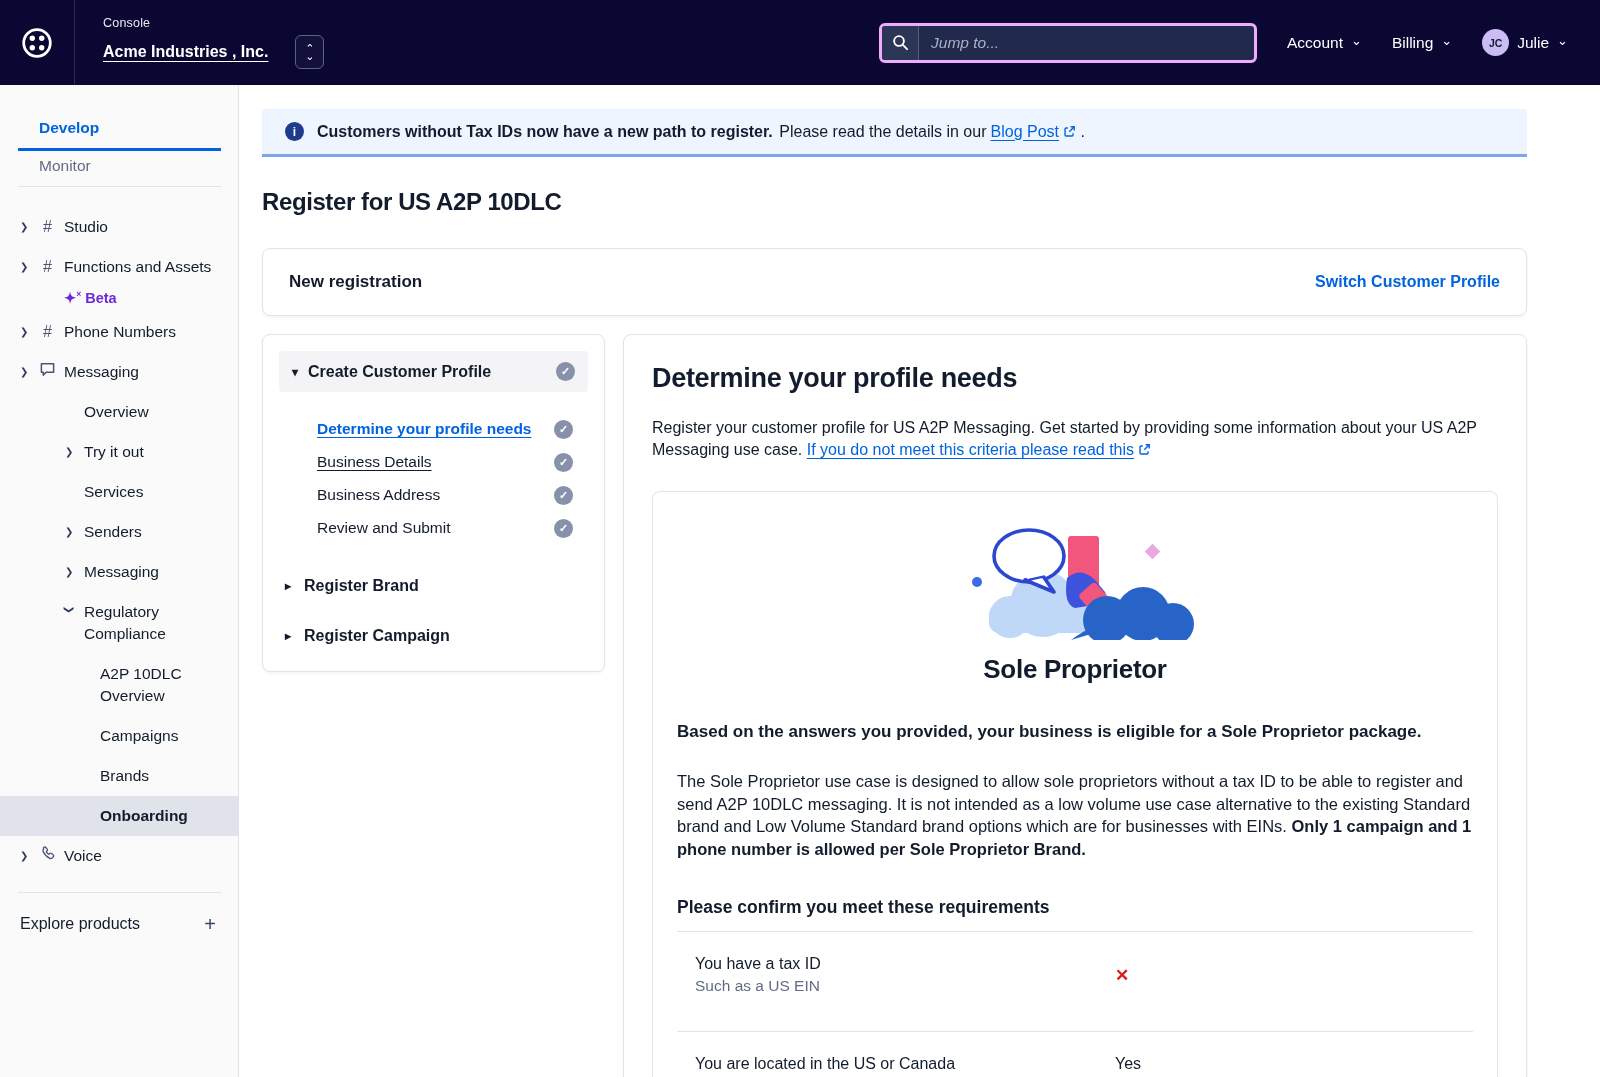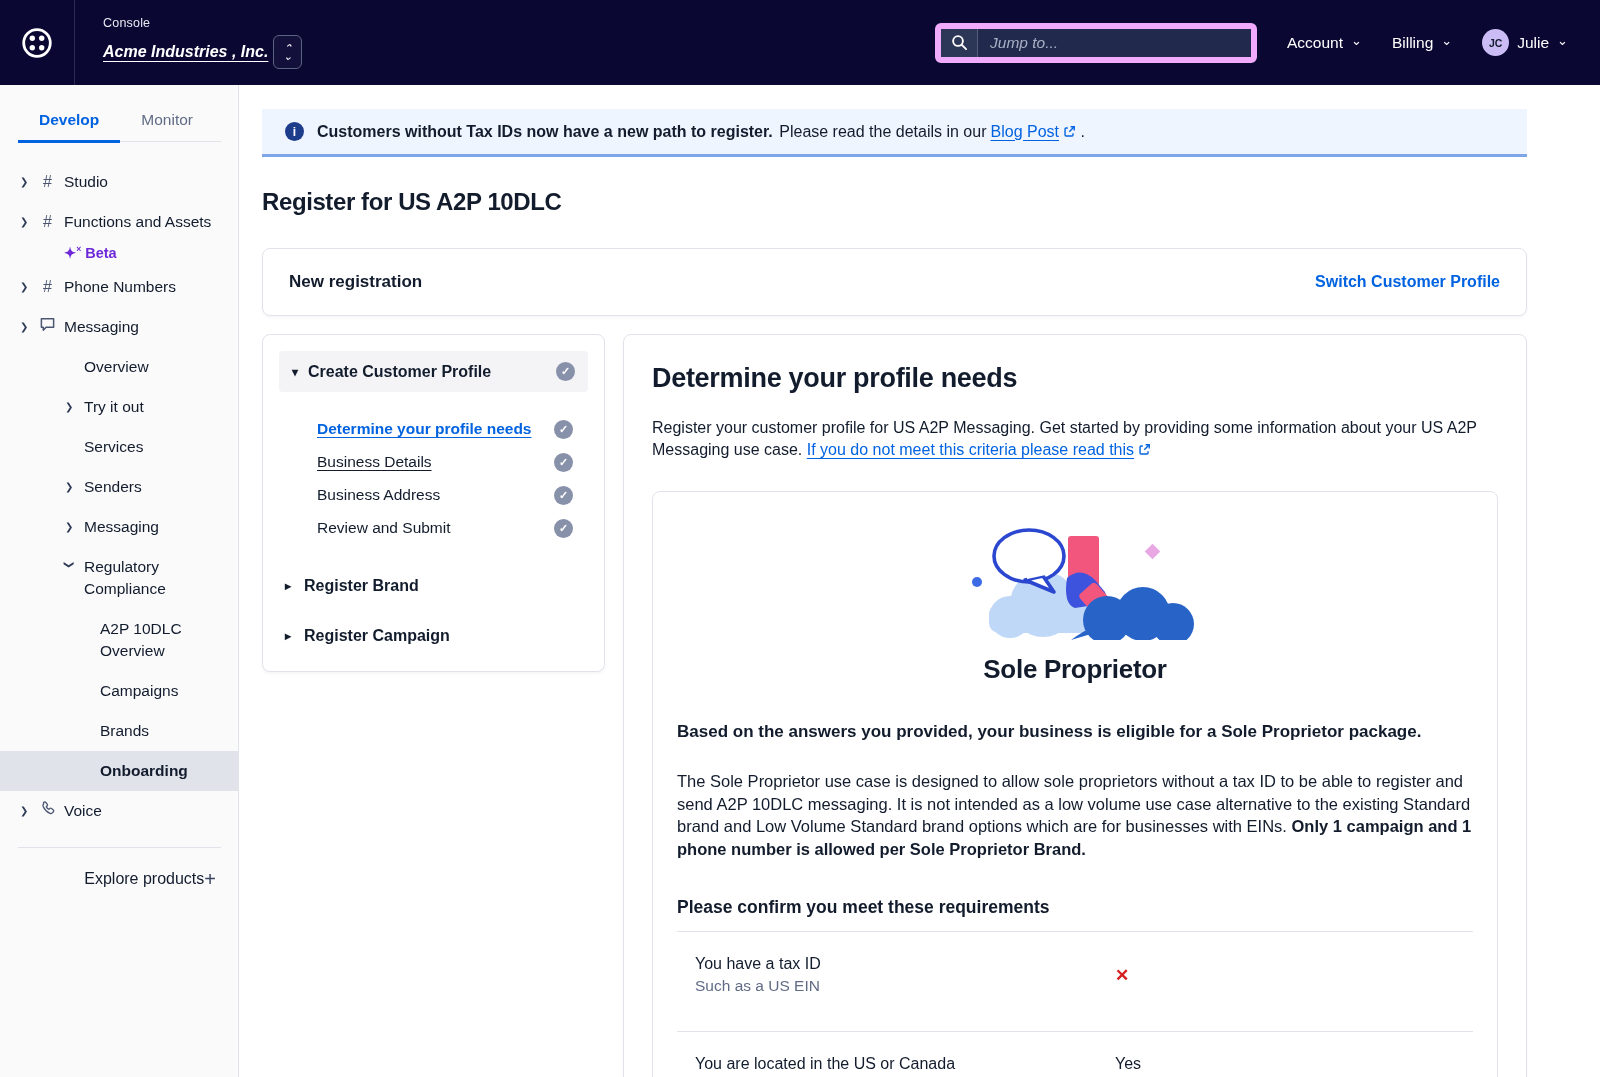--- a/index.html
+++ b/index.html
@@ -9,61 +9,61 @@
     color:var(--text_navy,#121C2D);
     background:#fff;
   }
 
   
   .navbar { height:85px; background:var(--navbar_bg,#0A0733); display:flex; align-items:center; color:#fff; }
   .logo-box { width:75px; height:100%; display:flex; align-items:center; justify-content:center;
               border-right:1px solid rgba(255,255,255,.14); }
   .account-block { margin-left:28px; }
   .console-label { font-size:12.5px; color:#E8EAF1; letter-spacing:.2px; }
-  .account-row { display:flex; align-items:center; gap:5px; margin-top:5px;font-style:italic; }
+  .account-row { display:flex; align-items:center; gap:27px; margin-top:5px; }
   .account-name { font-size:16px; font-weight:bold; text-decoration:underline; text-underline-offset:4px; cursor:pointer; }
   .switcher-btn { width:29px; height:34px; border:1px solid #5A6480; border-radius:6px; background:rgba(255,255,255,.04);
                   display:flex; flex-direction:column; align-items:center; justify-content:center; cursor:pointer; }
   .switcher-btn span { font-size:11px; line-height:8px; color:#fff; }
   .nav-spacer { flex:1; }
-  .search { width:322px; height:40px; border:6px solid #f0abfc; border-radius:6px; display:flex; overflow:hidden;
+  .search { width:378px; height:40px; border:3px solid #f0abfc; border-radius:6px; display:flex; overflow:hidden;
             background:#212A4C; margin-right:30px; }
   .search-seg { width:37px; display:flex; align-items:center; justify-content:center; background:#2C3657;
                 border-right:1px solid rgba(136,145,170,.45); cursor:pointer; }
   .search input { flex:1; background:transparent; border:none; outline:none; color:#DCDEE7;
                   font-style:italic; font-size:15.5px; padding:0 12px; font-family:"Liberation Sans", sans-serif; }
   .search input::placeholder { color:#A9B0C6; font-style:italic; }
   .nav-menus { display:flex; align-items:center; gap:30px; margin-right:32px; font-size:15.5px; }
   .menu-item { display:flex; align-items:center; gap:8px; cursor:pointer; }
   .caret { font-size:13px; line-height:10px; position:relative; top:-2px; }
   .avatar { width:27px; height:27px; border-radius:50%; background:var(--avatar_lavender,#CBBCF5);
             color:#121C2D; font-size:10.5px; font-weight:bold; display:flex; align-items:center; justify-content:center; }
 
   
   .layout { display:flex; height:992px; }
 
   
   .sidebar { width:239px; min-width:239px; background:#FAFAFB; border-right:1px solid var(--border_gray,#E1E3EA);
              display:flex; flex-direction:column; padding-top:18px; }
-  .tabs { display:flex; margin:0 17px 0 18px; border-bottom:1px solid var(--border_gray,#E1E3EA); }
+  .tabs { display:flex; margin:8px 17px 0 18px; border-bottom:1px solid var(--border_gray,#E1E3EA);flex-direction:column; }
   .tab { font-size:15.5px; padding:8px 21px 11px; cursor:pointer; color:var(--muted_gray,#606B85); }
   .tab.active { color:var(--accent_blue,#0263E0); font-weight:bold; border-bottom:3px solid var(--accent_blue,#0263E0); margin-bottom:-2px; }
   .nav-items { padding-top:20px; font-size:15.5px; }
   .nav-row { display:flex; align-items:flex-start; padding:9px 12px 9px 20px; gap:8px; line-height:22px; cursor:pointer; }
   .nav-row .chev { width:11px; font-size:10px; color:#2E3B55; line-height:22px; flex:none; }
   .nav-row .chev.down { display:inline-block; transform:rotate(90deg); transform-origin:50% 45%; }
   .nav-row .chev.empty { visibility:hidden; }
   .nav-row .nav-icon { width:17px; flex:none; color:#4B5671; font-size:16px; line-height:22px; text-align:center; }
   .nav-row.lvl1 { padding-left:65px; }
   .nav-row.lvl2 { padding-left:100px; }
   .nav-row.active { background:var(--active_item_bg,#E1E3EA); font-weight:bold; }
   .beta-row { padding:2px 12px 6px 64px; color:var(--beta_purple,#6D28D9); font-weight:bold; font-size:14.5px; cursor:pointer; }
   .beta-row sup { font-size:8.5px; }
   .side-divider { height:1px; background:var(--border_gray,#E1E3EA); margin:16px 17px 6px 18px; }
-  .explore-row { display:flex; justify-content:flex-end; align-items:center; padding:14px 22px 14px 20px; font-size:16px; cursor:pointer; }
+  .explore-row { display:flex; justify-content:space-between; align-items:center; padding:14px 22px 14px 20px; font-size:16px; cursor:pointer; }
   .plus-glyph { font-size:20px; color:#39465F; }
   .sidebar-footer { margin-top:auto; display:flex; justify-content:space-between; align-items:center; padding:16px 14px 16px 16px; font-size:15.5px; }
   .footer-left { display:flex; align-items:center; gap:11px; cursor:pointer; }
   .kebab { font-size:19px; color:#39465F; cursor:pointer; padding:0 6px; }
 
   
   .main { flex:1; padding:24px 73px 0 23px; overflow:hidden; background:#fff; }
   .banner { background:var(--banner_bg,#EFF5FF); border-bottom:3px solid var(--banner_border,#7EA5E8);
             padding:13px 23px; display:flex; align-items:center; gap:13px; font-size:16px; }
   .info-icon { width:19px; height:19px; border-radius:50%; background:#1E3C8C; color:#fff; flex:none;

